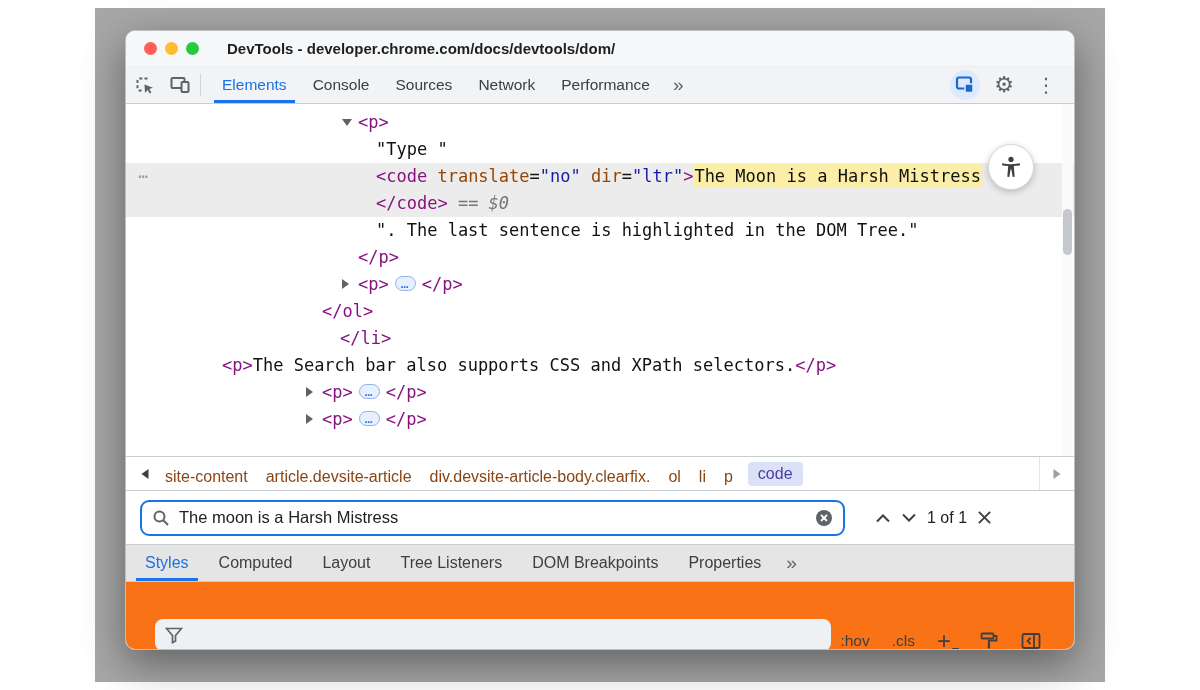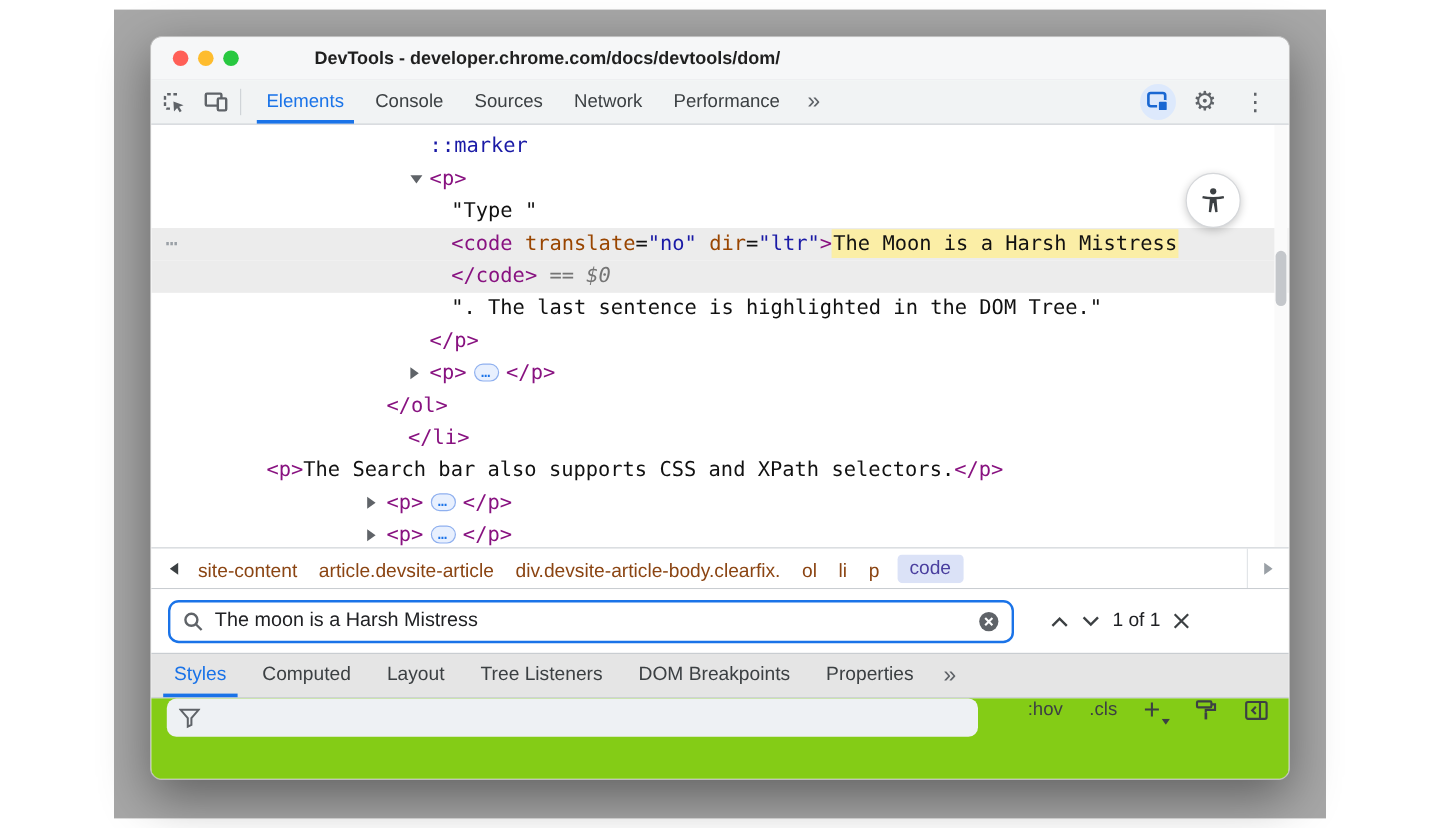--- a/index.html
+++ b/index.html
@@ -7,21 +7,21 @@
     font-family:"Liberation Sans", sans-serif; }
 
   .backdrop { position:absolute; left:95px; top:8px; width:1010px; height:674px; background:#a7a7a7; }
 
   .window { position:absolute; left:125px; top:30px; width:950px; height:620px;
     background:#fff; border-radius:10px; overflow:hidden;
     box-shadow:0 14px 42px rgba(0,0,0,.42); border:1px solid #bfbfbf; }
 
   
   .titlebar { height:36px; background:#f6f7f8; border-bottom:1px solid #ebedef;
-    display:flex; align-items:center;gap:35px; }
+    display:flex; align-items:center; }
   .lights { margin-left:18px; display:flex; gap:8px; }
   .light { width:13px; height:13px; border-radius:50%; }
   .light.red { background:#ff5f57; }
   .light.yellow { background:#febc2e; }
   .light.green { background:#28c840; }
   .title { margin-left:28px; font-size:15px; font-weight:700; color:#1f1f1f; }
 
   
   .toolbar { height:37px; background:#f1f3f4; border-bottom:1px solid #c9cdd1;
     display:flex; align-items:stretch; }
@@ -89,21 +89,21 @@
 
   
   .stabs { height:37px; background:#e5e5e5; border-bottom:1px solid #c9cdd1;
     display:flex; align-items:stretch; padding-left:4px; }
   .stab-list { display:flex; }
   .stab { display:flex; align-items:center; padding:0 15px; font-size:16px; color:#3c4043; position:relative; cursor:default; }
   .stab.active { color:#1a73e8; }
   .stab.active::after { content:""; position:absolute; left:6px; right:6px; bottom:0; height:3px; background:#1a73e8; }
 
   
-  .filterbar { height:69px; background:#84cc16; display:flex; align-items:flex-start; padding:0 13px; }
+  .filterbar { height:69px; background:#f97316; display:flex; align-items:flex-end; padding:0 29px; }
   .filter-input { width:676px; height:32px; background:#eef1f4; border-radius:8px;
     display:flex; align-items:center; padding:0 10px; }
   .filter-controls { margin-left:auto; display:flex; align-items:center; gap:22px; padding-right:4px; }
   .txt-btn { font-size:15.5px; color:#3c4043; cursor:pointer; white-space:nowrap; }
   .plus-btn { position:relative; font-size:24px; color:#3c4043; line-height:18px; cursor:pointer; padding-right:6px; }
   .plus-caret { position:absolute; right:-2px; bottom:-3px; }
   .ficon { display:flex; align-items:center; cursor:pointer; }
 </style>
 </head>
 <body>
@@ -150,21 +150,20 @@
           <rect x="10" y="9" width="8" height="8.5" rx="1.5" fill="#1967d2" stroke="#dde9fc" stroke-width="1.5"></rect>
         </svg>
       </div>
       <div class="icon-btn glyph-gear">⚙</div>
       <div class="icon-btn glyph-kebab">⋮</div>
     </div>
   </div>
 
   <div class="tree">
     <div>
-        <div class="tree-line" style="padding-left: 232px;"><span class="seg-pseudo">::marker</span></div>
         <div class="tree-line" style="padding-left: 232px;"><span class="tri down" style="left: 216px;"></span><span class="seg-tag">&lt;p&gt;</span></div>
         <div class="tree-line" style="padding-left: 250px;"><span class="seg-text">"Type "</span></div>
         <div class="tree-line selected" style="padding-left: 250px;"><span class="gutter-dots">⋯</span><span class="seg-tag">&lt;code</span><span class="seg-attr"> translate</span><span class="seg-plain">=</span><span class="seg-val">"no"</span><span class="seg-attr"> dir</span><span class="seg-plain">=</span><span class="seg-val">"ltr"</span><span class="seg-tag">&gt;</span><span class="seg-hl">The Moon is a Harsh Mistress</span></div>
         <div class="tree-line selected" style="padding-left: 250px;"><span class="seg-tag">&lt;/code&gt;</span><span class="seg-anno"> == $0</span></div>
         <div class="tree-line" style="padding-left: 250px;"><span class="seg-text">". The last sentence is highlighted in the DOM Tree."</span></div>
         <div class="tree-line" style="padding-left: 232px;"><span class="seg-tag">&lt;/p&gt;</span></div>
         <div class="tree-line" style="padding-left: 232px;"><span class="tri right" style="left: 216px;"></span><span class="seg-tag">&lt;p&gt;</span><span class="seg-pill">…</span><span class="seg-tag">&lt;/p&gt;</span></div>
         <div class="tree-line" style="padding-left: 196px;"><span class="seg-tag">&lt;/ol&gt;</span></div>
         <div class="tree-line" style="padding-left: 214px;"><span class="seg-tag">&lt;/li&gt;</span></div>
         <div class="tree-line" style="padding-left: 96px;"><span class="seg-tag">&lt;p&gt;</span><span class="seg-text">The Search bar also supports CSS and XPath selectors.</span><span class="seg-tag">&lt;/p&gt;</span></div>

